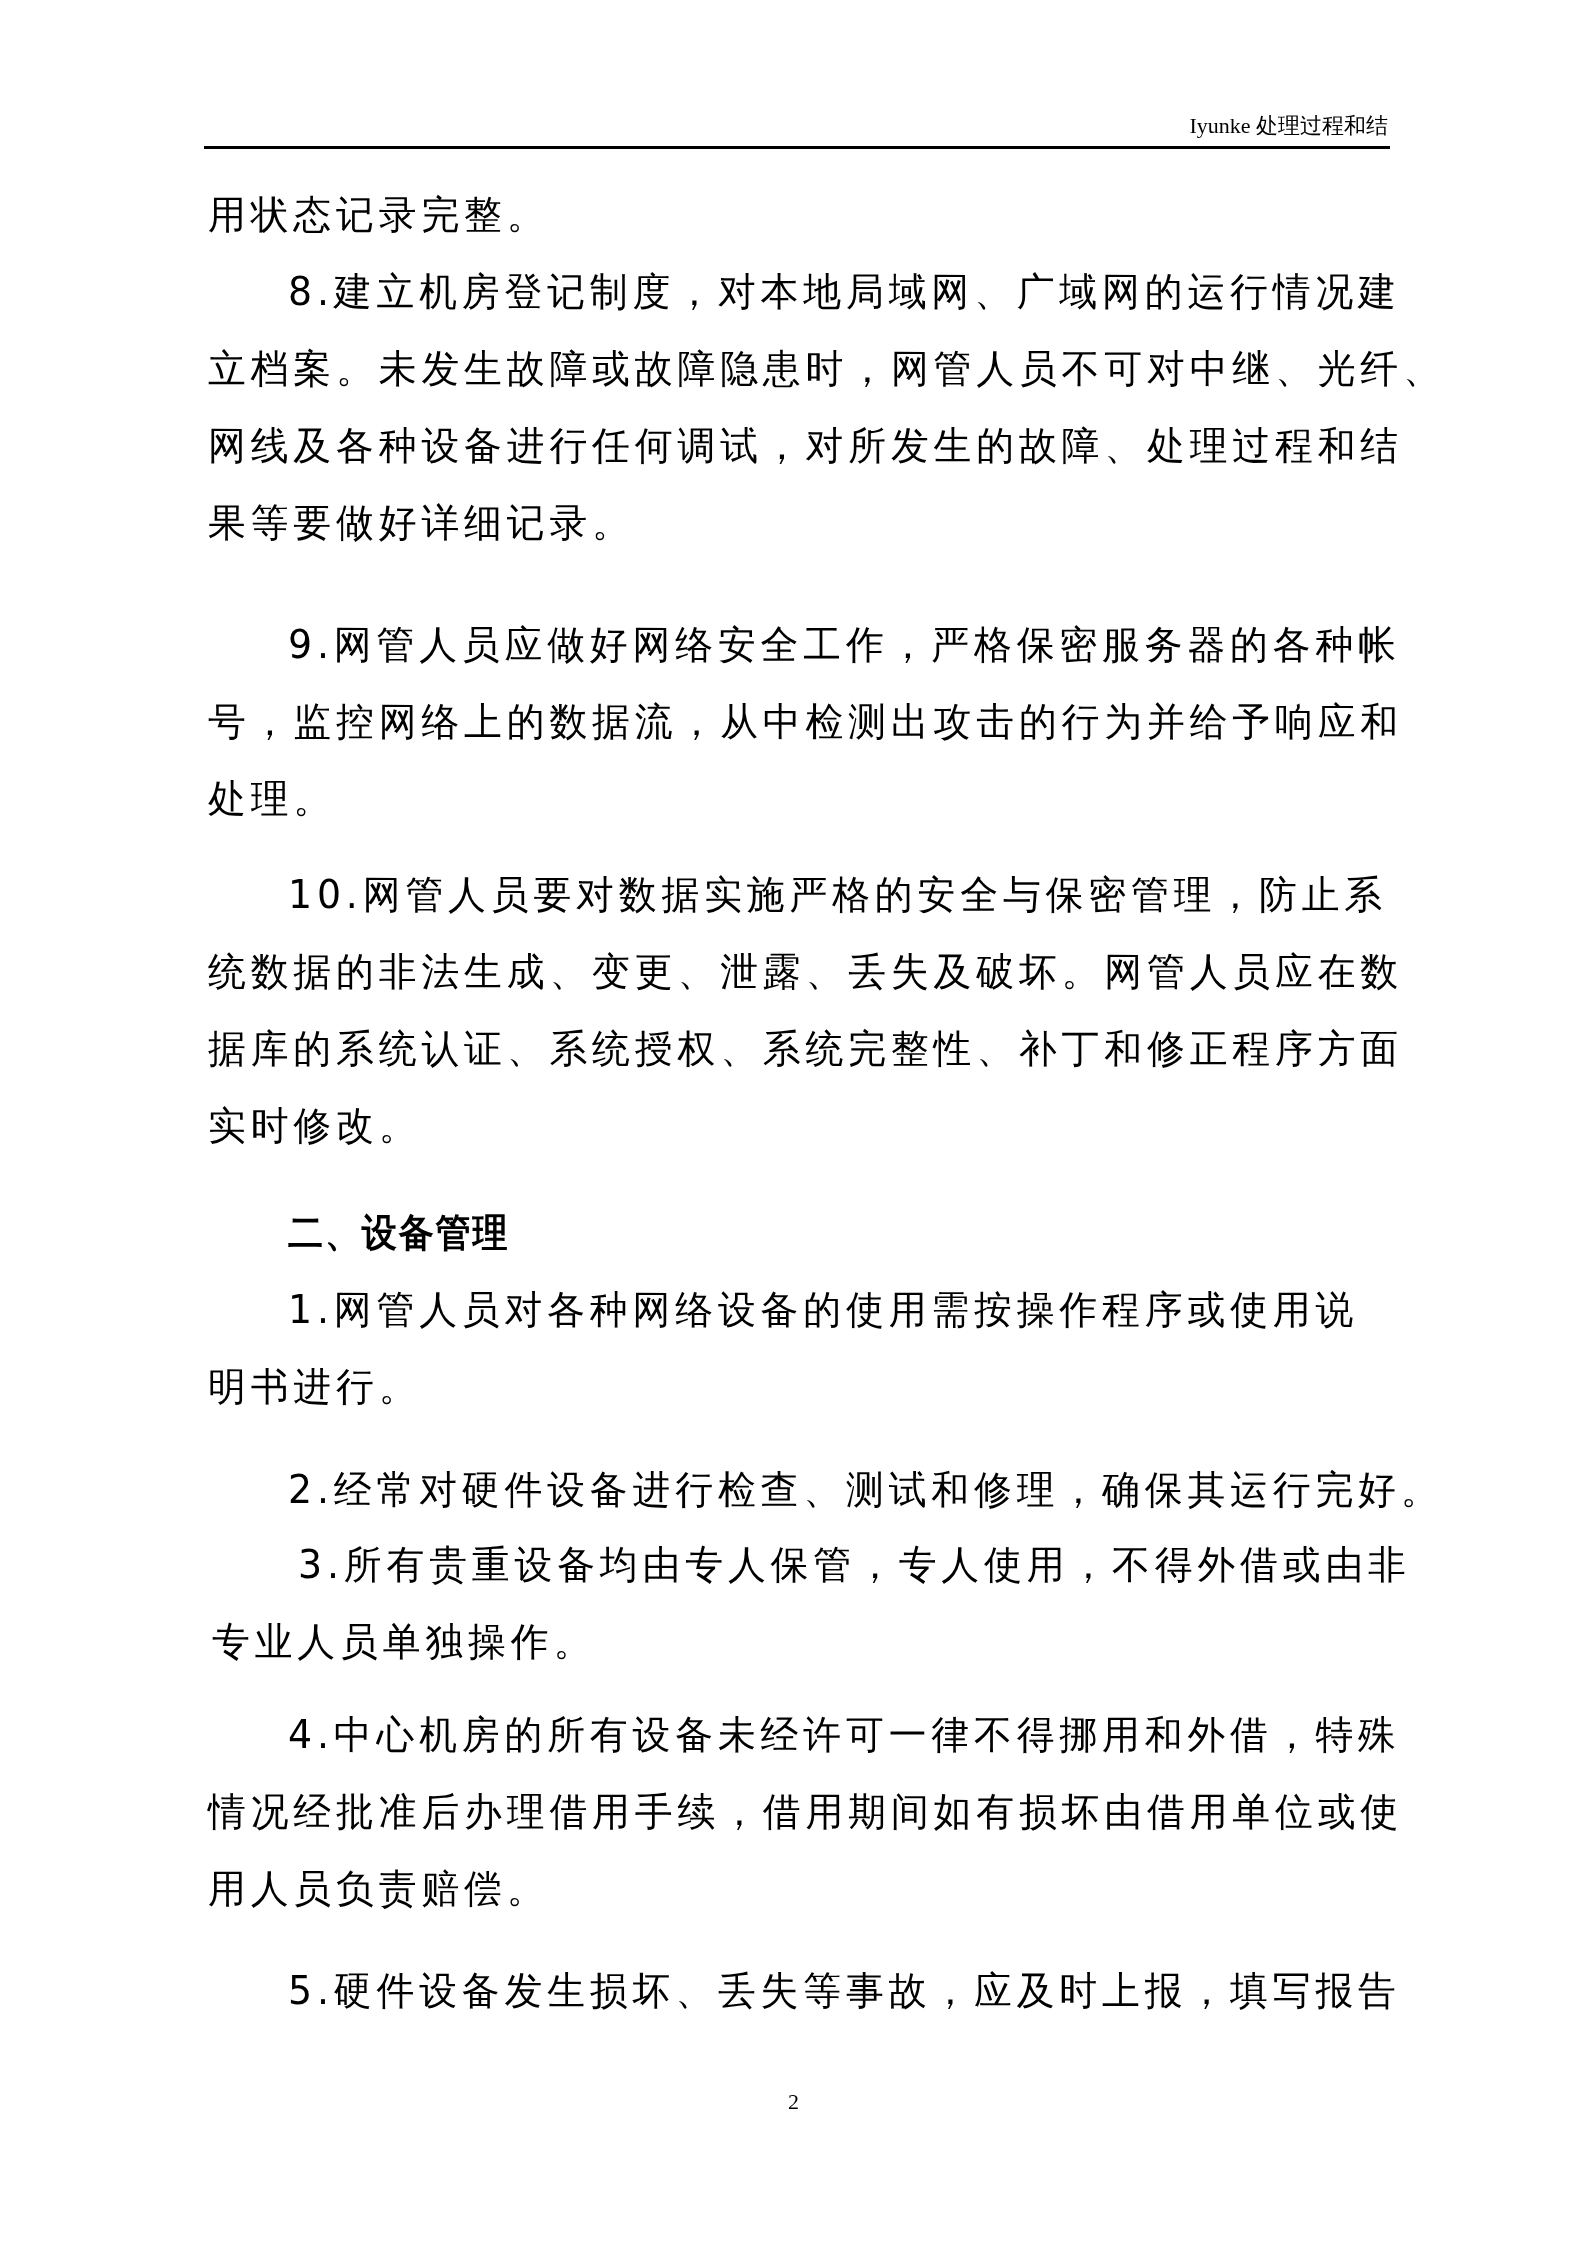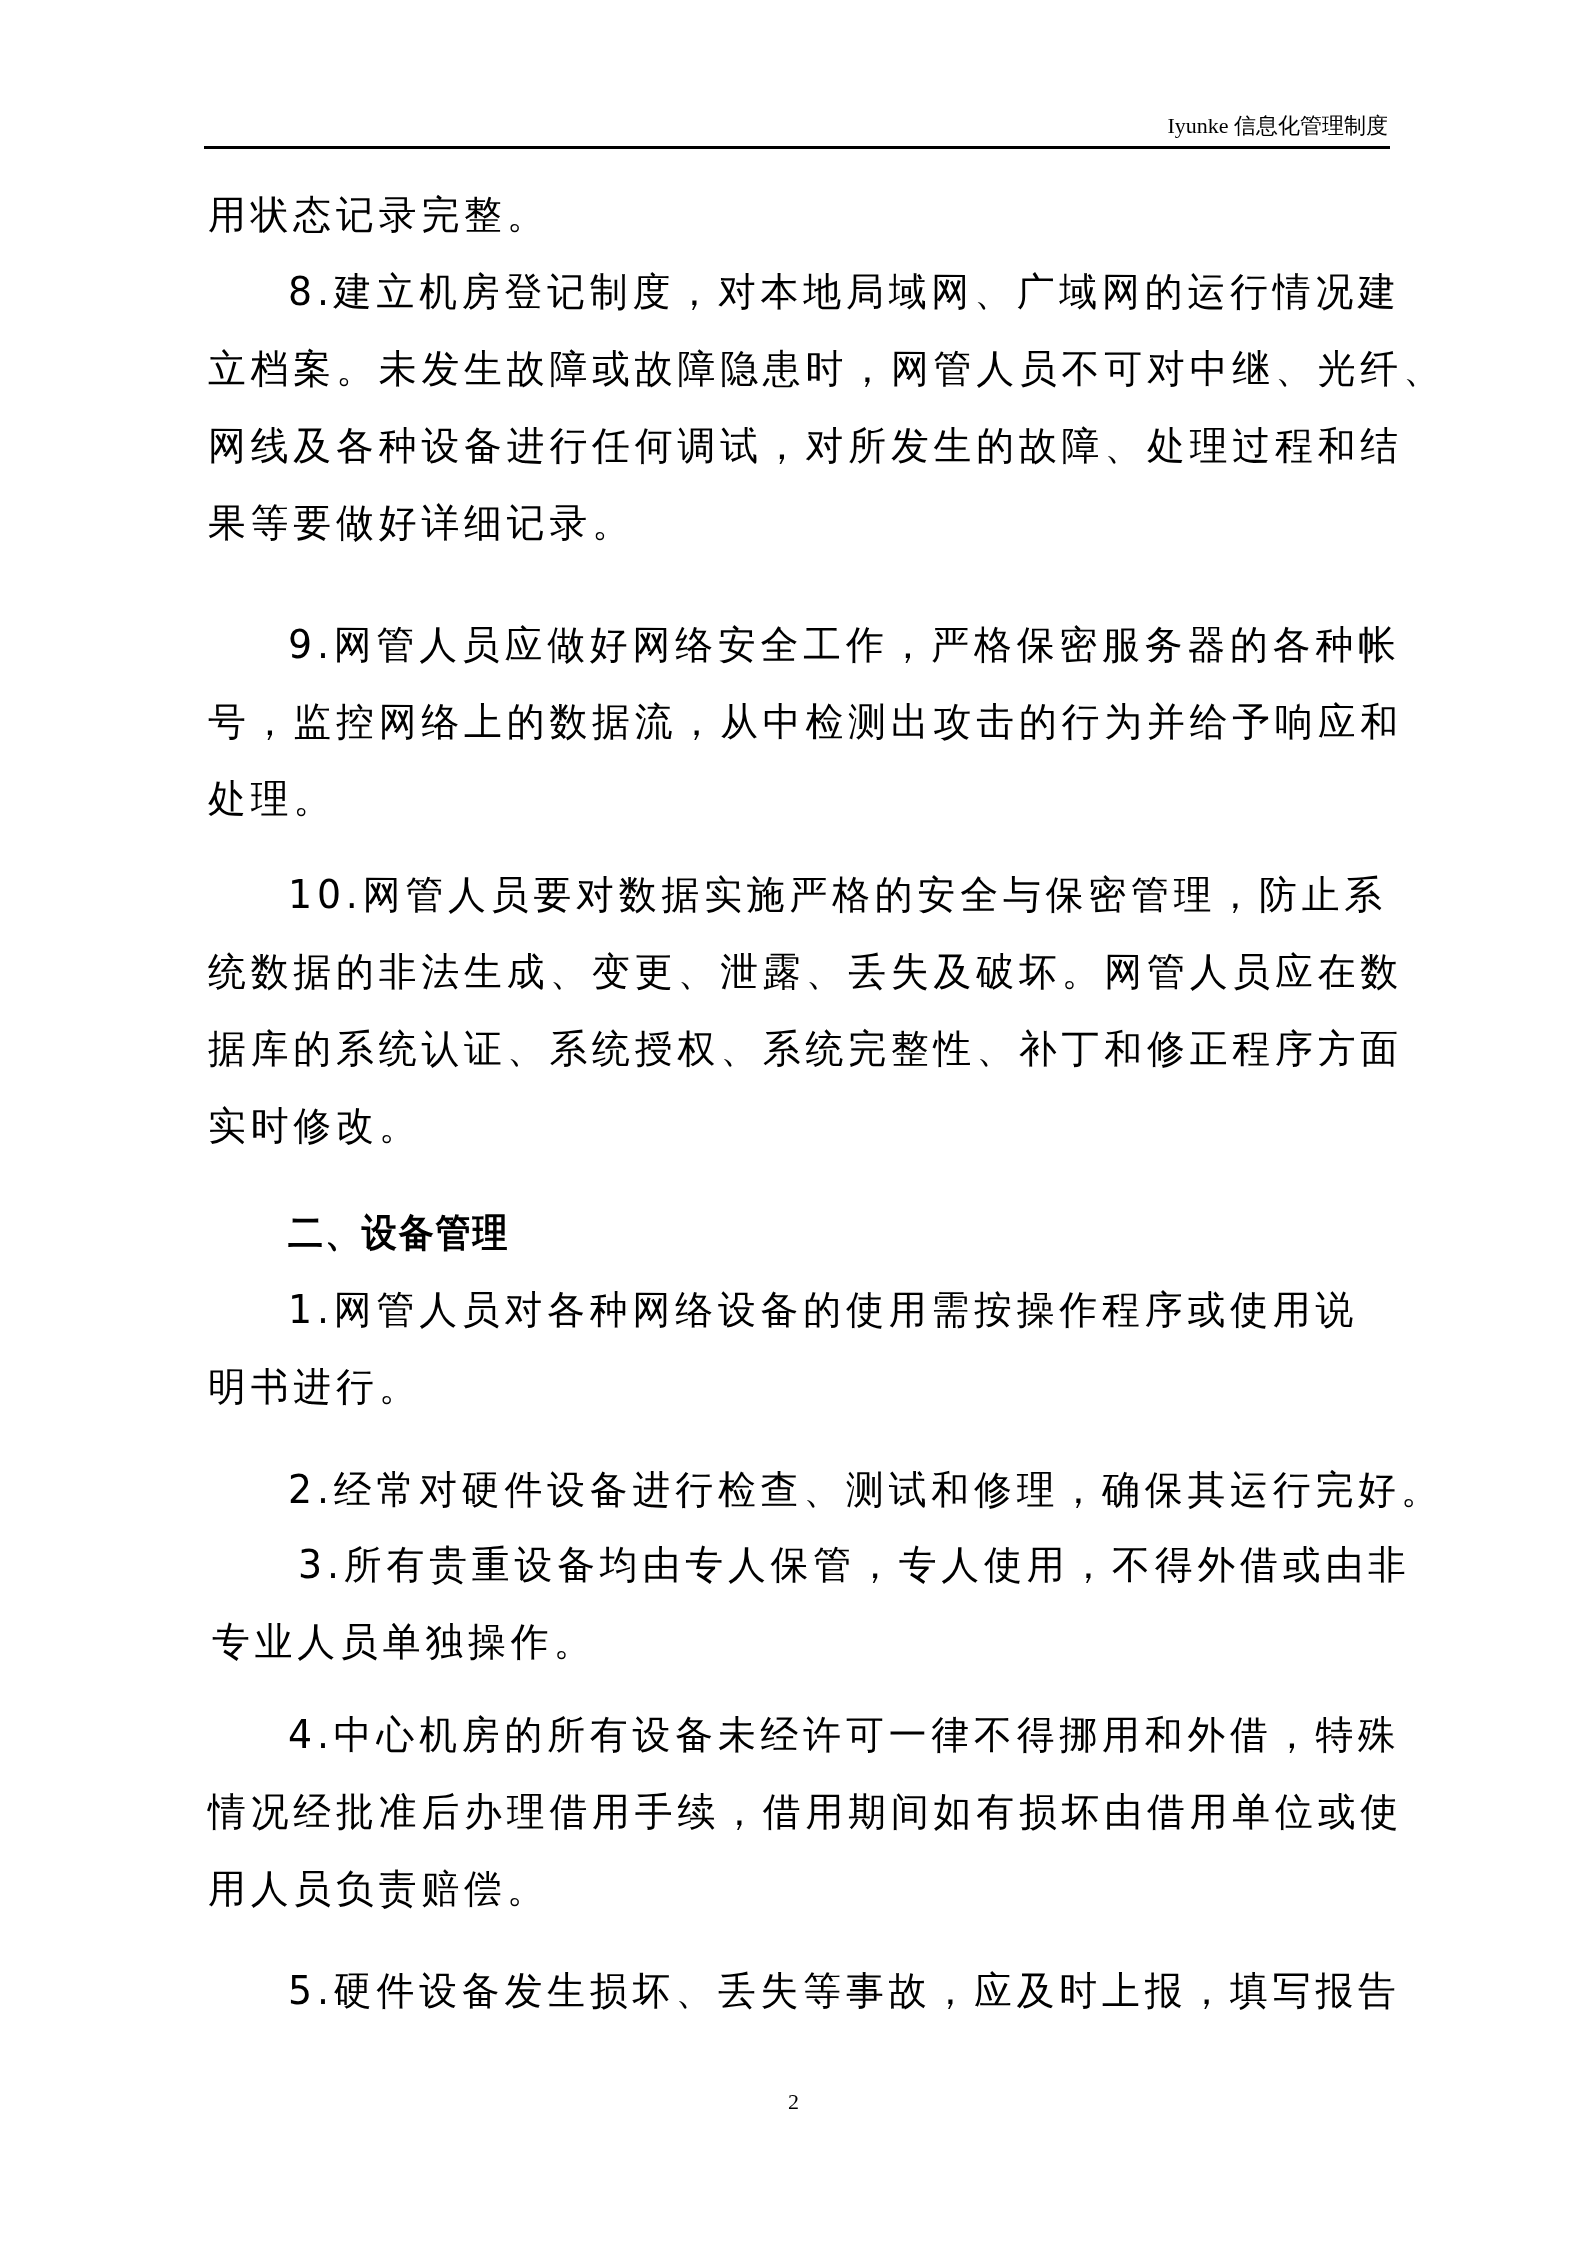--- a/index.html
+++ b/index.html
@@ -70,21 +70,21 @@
       text-align: center;
       font-family: "Liberation Serif", "DejaVu Serif", serif;
       font-size: 22px;
       line-height: 28px;
     }
   </style>
 </head>
 <body>
 
 <div class="page-header">
-  <span class="header-title">Iyunke 信息化管理制度</span>
+  <span class="header-title">Iyunke 处理过程和结</span>
 </div>
 
 <div class="body-area">
   <div class="line" style="top:0px">用状态记录完整。</div>
 
   <div class="line indent" style="top:77px">8.建立机房登记制度，对本地局域网、广域网的运行情况建</div>
   <div class="line" style="top:154px">立档案。未发生故障或故障隐患时，网管人员不可对中继、光纤、</div>
   <div class="line" style="top:231px">网线及各种设备进行任何调试，对所发生的故障、处理过程和结</div>
   <div class="line" style="top:308px">果等要做好详细记录。</div>
 

